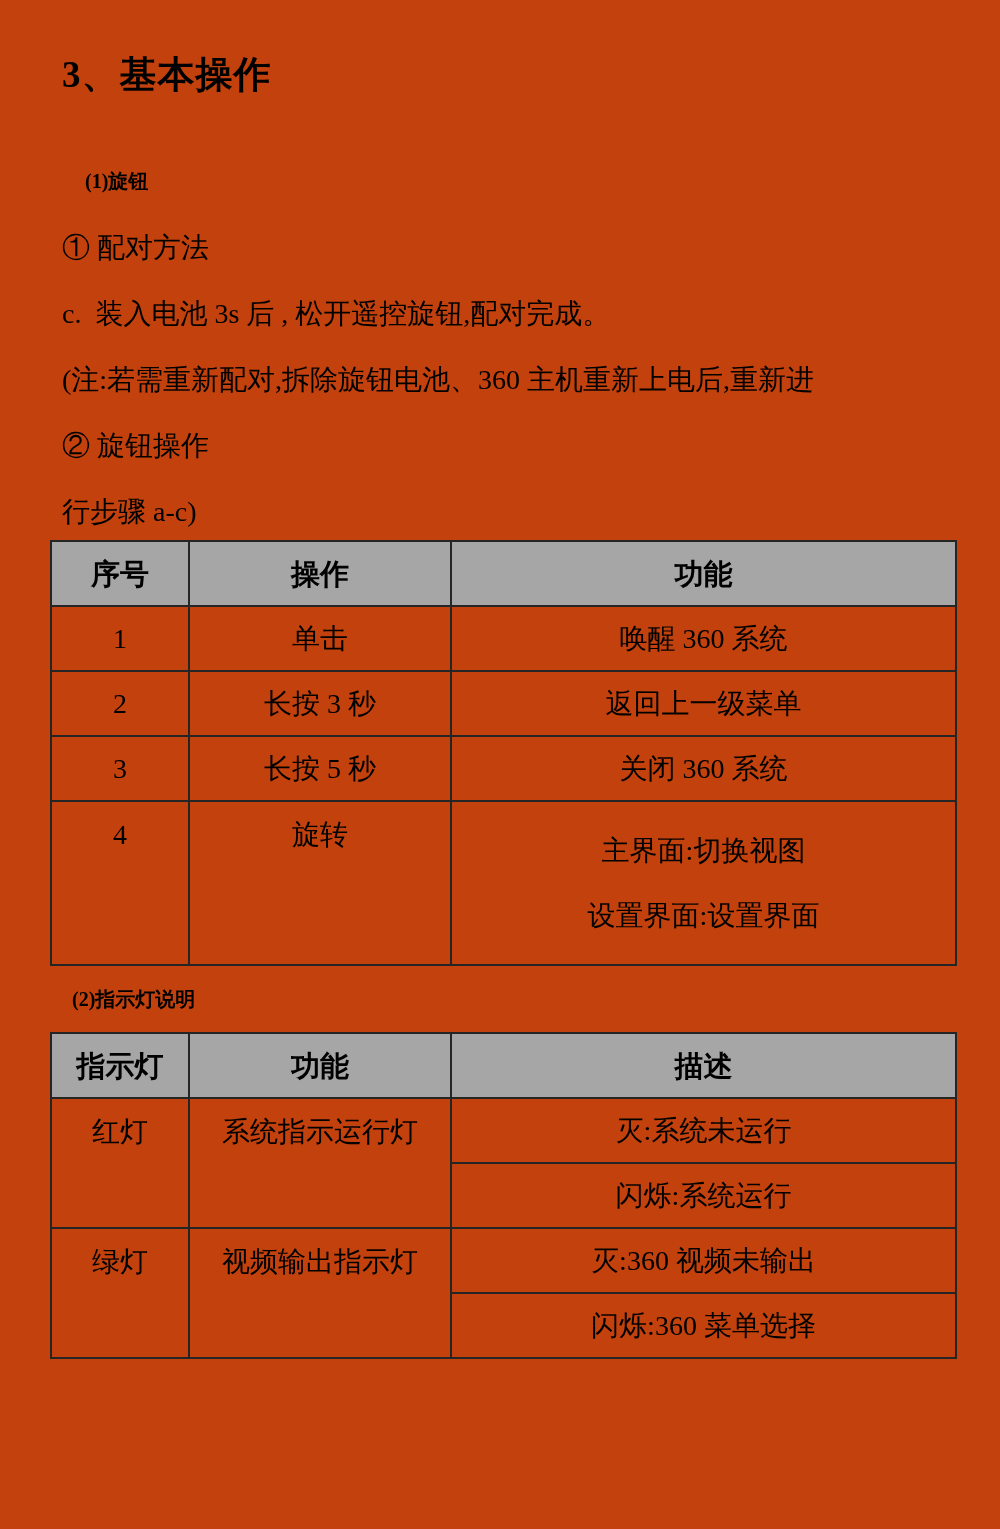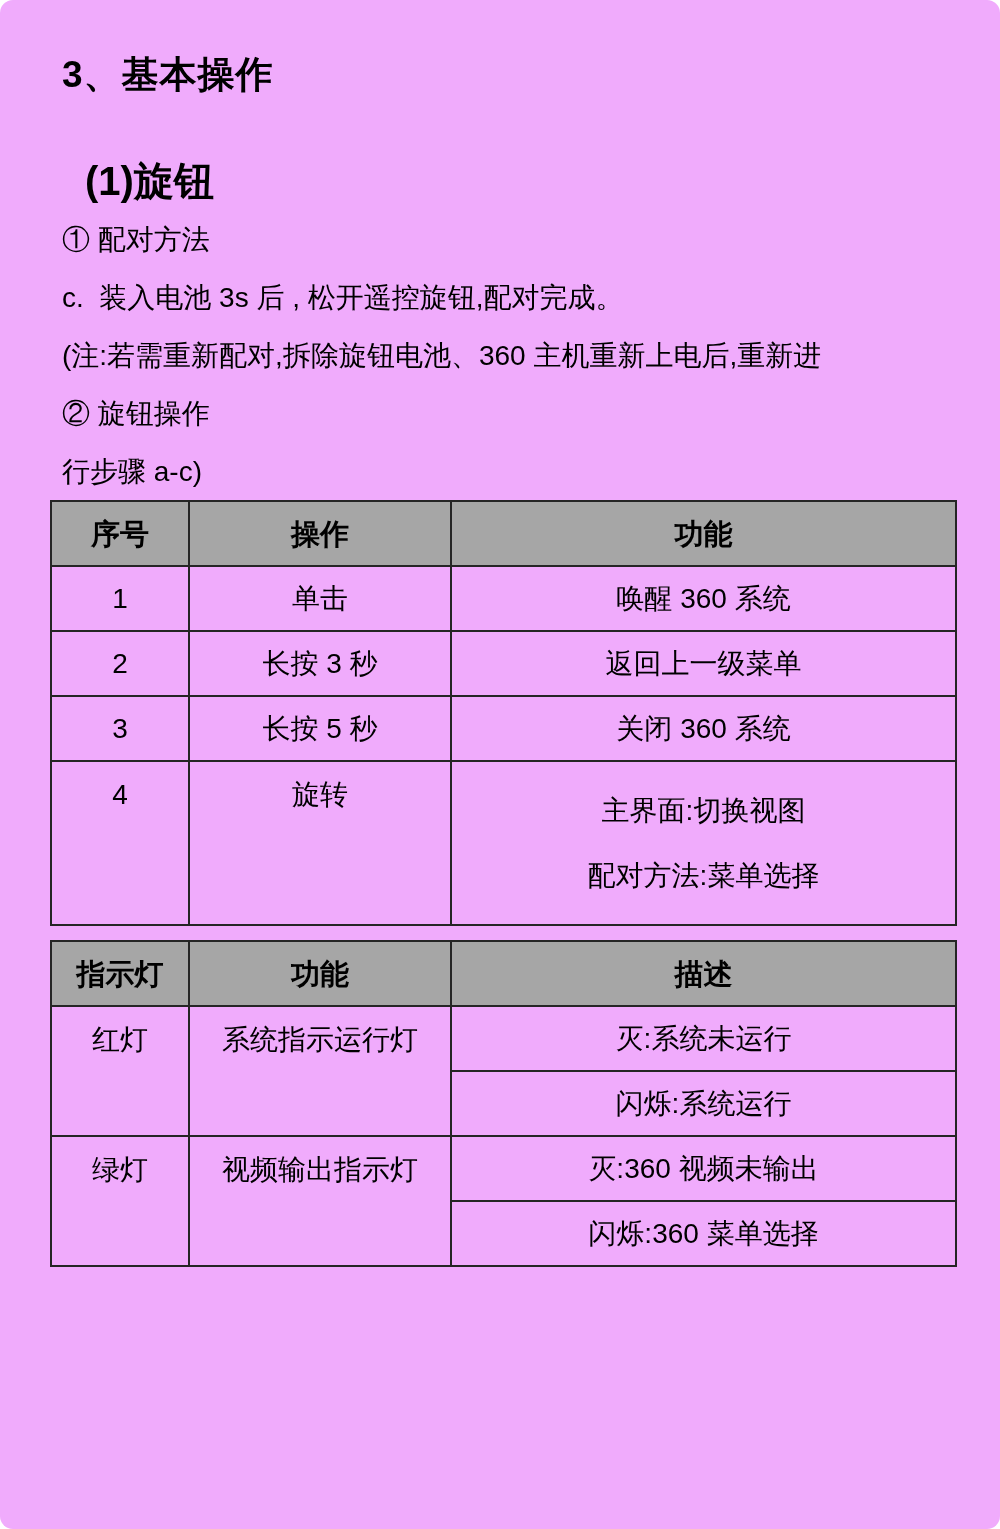--- a/index.html
+++ b/index.html
@@ -1,46 +1,45 @@
 <!DOCTYPE html>
 <html><head>
 <meta charset="utf-8">
 <style>
   html, body { margin: 0; padding: 0; background: #ffffff; }
   .page {
     position: relative;
     width: 1000px;
     height: 1529px;
     box-sizing: border-box;
-    background: #f0abfc;
+    background: #c2410c;
     color: #000000;
-    font-family: Liberation Sans, sans-serif;
+    font-family: Liberation Serif, serif;
     padding: 52px 45px 0 50px;
     overflow: hidden;
-    border-radius: 13px;
   }
   .doc-title {
     font-size: 37px;
     line-height: 45px;
     font-weight: 700;
     margin: 0 0 0 12px;
     letter-spacing: 1px;
   }
   .sec-heading {
-    font-size: 40px;
+    font-size: 20px;
     line-height: 38px;
     font-weight: 700;
     margin: 0;
   }
   .sec1-heading { margin: 65px 0 0 35px; }
   .sec2-heading { margin: 14px 0 0 22px; }
   .body-line {
     font-size: 28px;
     line-height: 36px;
-    margin: 22px 0 0 12px;
+    margin: 30px 0 0 12px;
     white-space: pre-wrap;
   }
   .sup-tilde {
     position: relative;
     top: -14px;
     margin: 0 10px;
     display: inline-block;
   }
   table.doc-table {
     width: 905px;
@@ -125,26 +124,27 @@
       <tr>
         <td>3</td>
         <td>长按 5 秒</td>
         <td>关闭 360 系统</td>
       </tr>
       <tr>
         <td class="cell-top">4</td>
         <td class="cell-top">旋转</td>
         <td class="cell-multiline">
           <div class="cell-line">主界面:切换视图</div>
-          <div class="cell-line">配对方法:菜单选择</div>
+          <div class="cell-line">设置界面:设置界面</div>
         </td>
       </tr>
     </tbody>
   </table>
 
+  <h2 class="sec-heading sec2-heading">(2)指示灯说明</h2>
 
   <table class="doc-table doc-table-2">
     <colgroup>
         <col class="c1">
         <col class="c2">
         <col class="c3">
       </colgroup>
     <thead>
       <tr>
         <th>指示灯</th>

